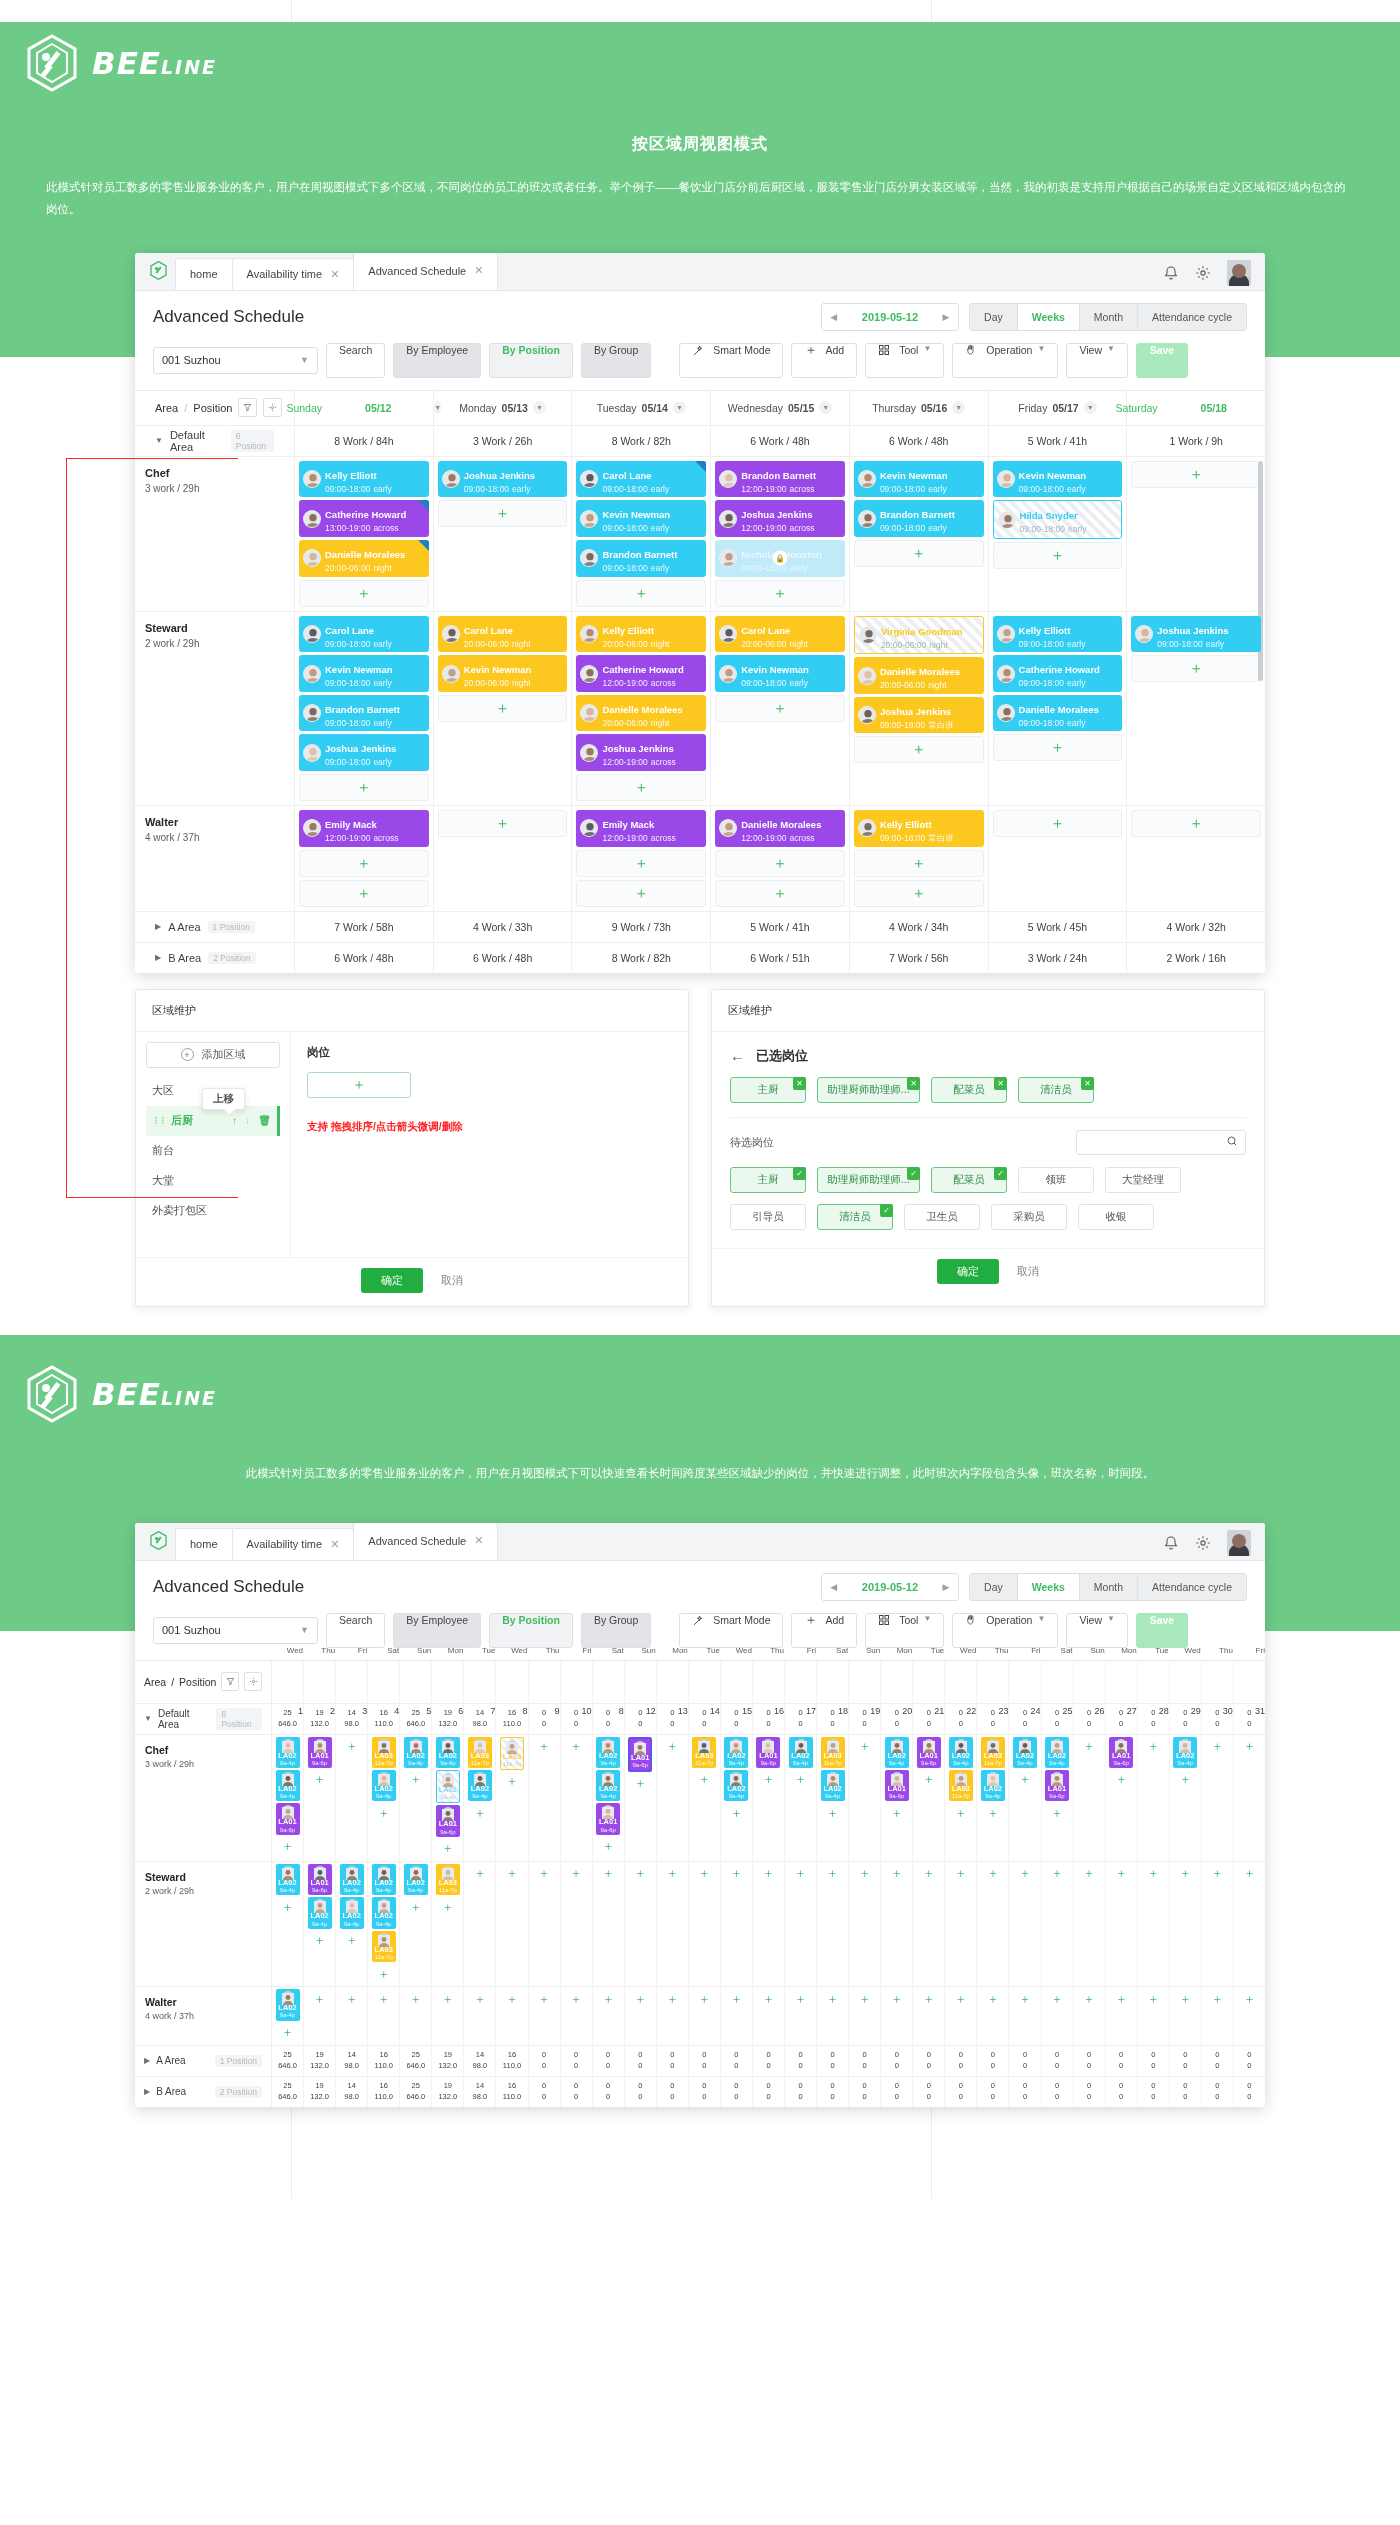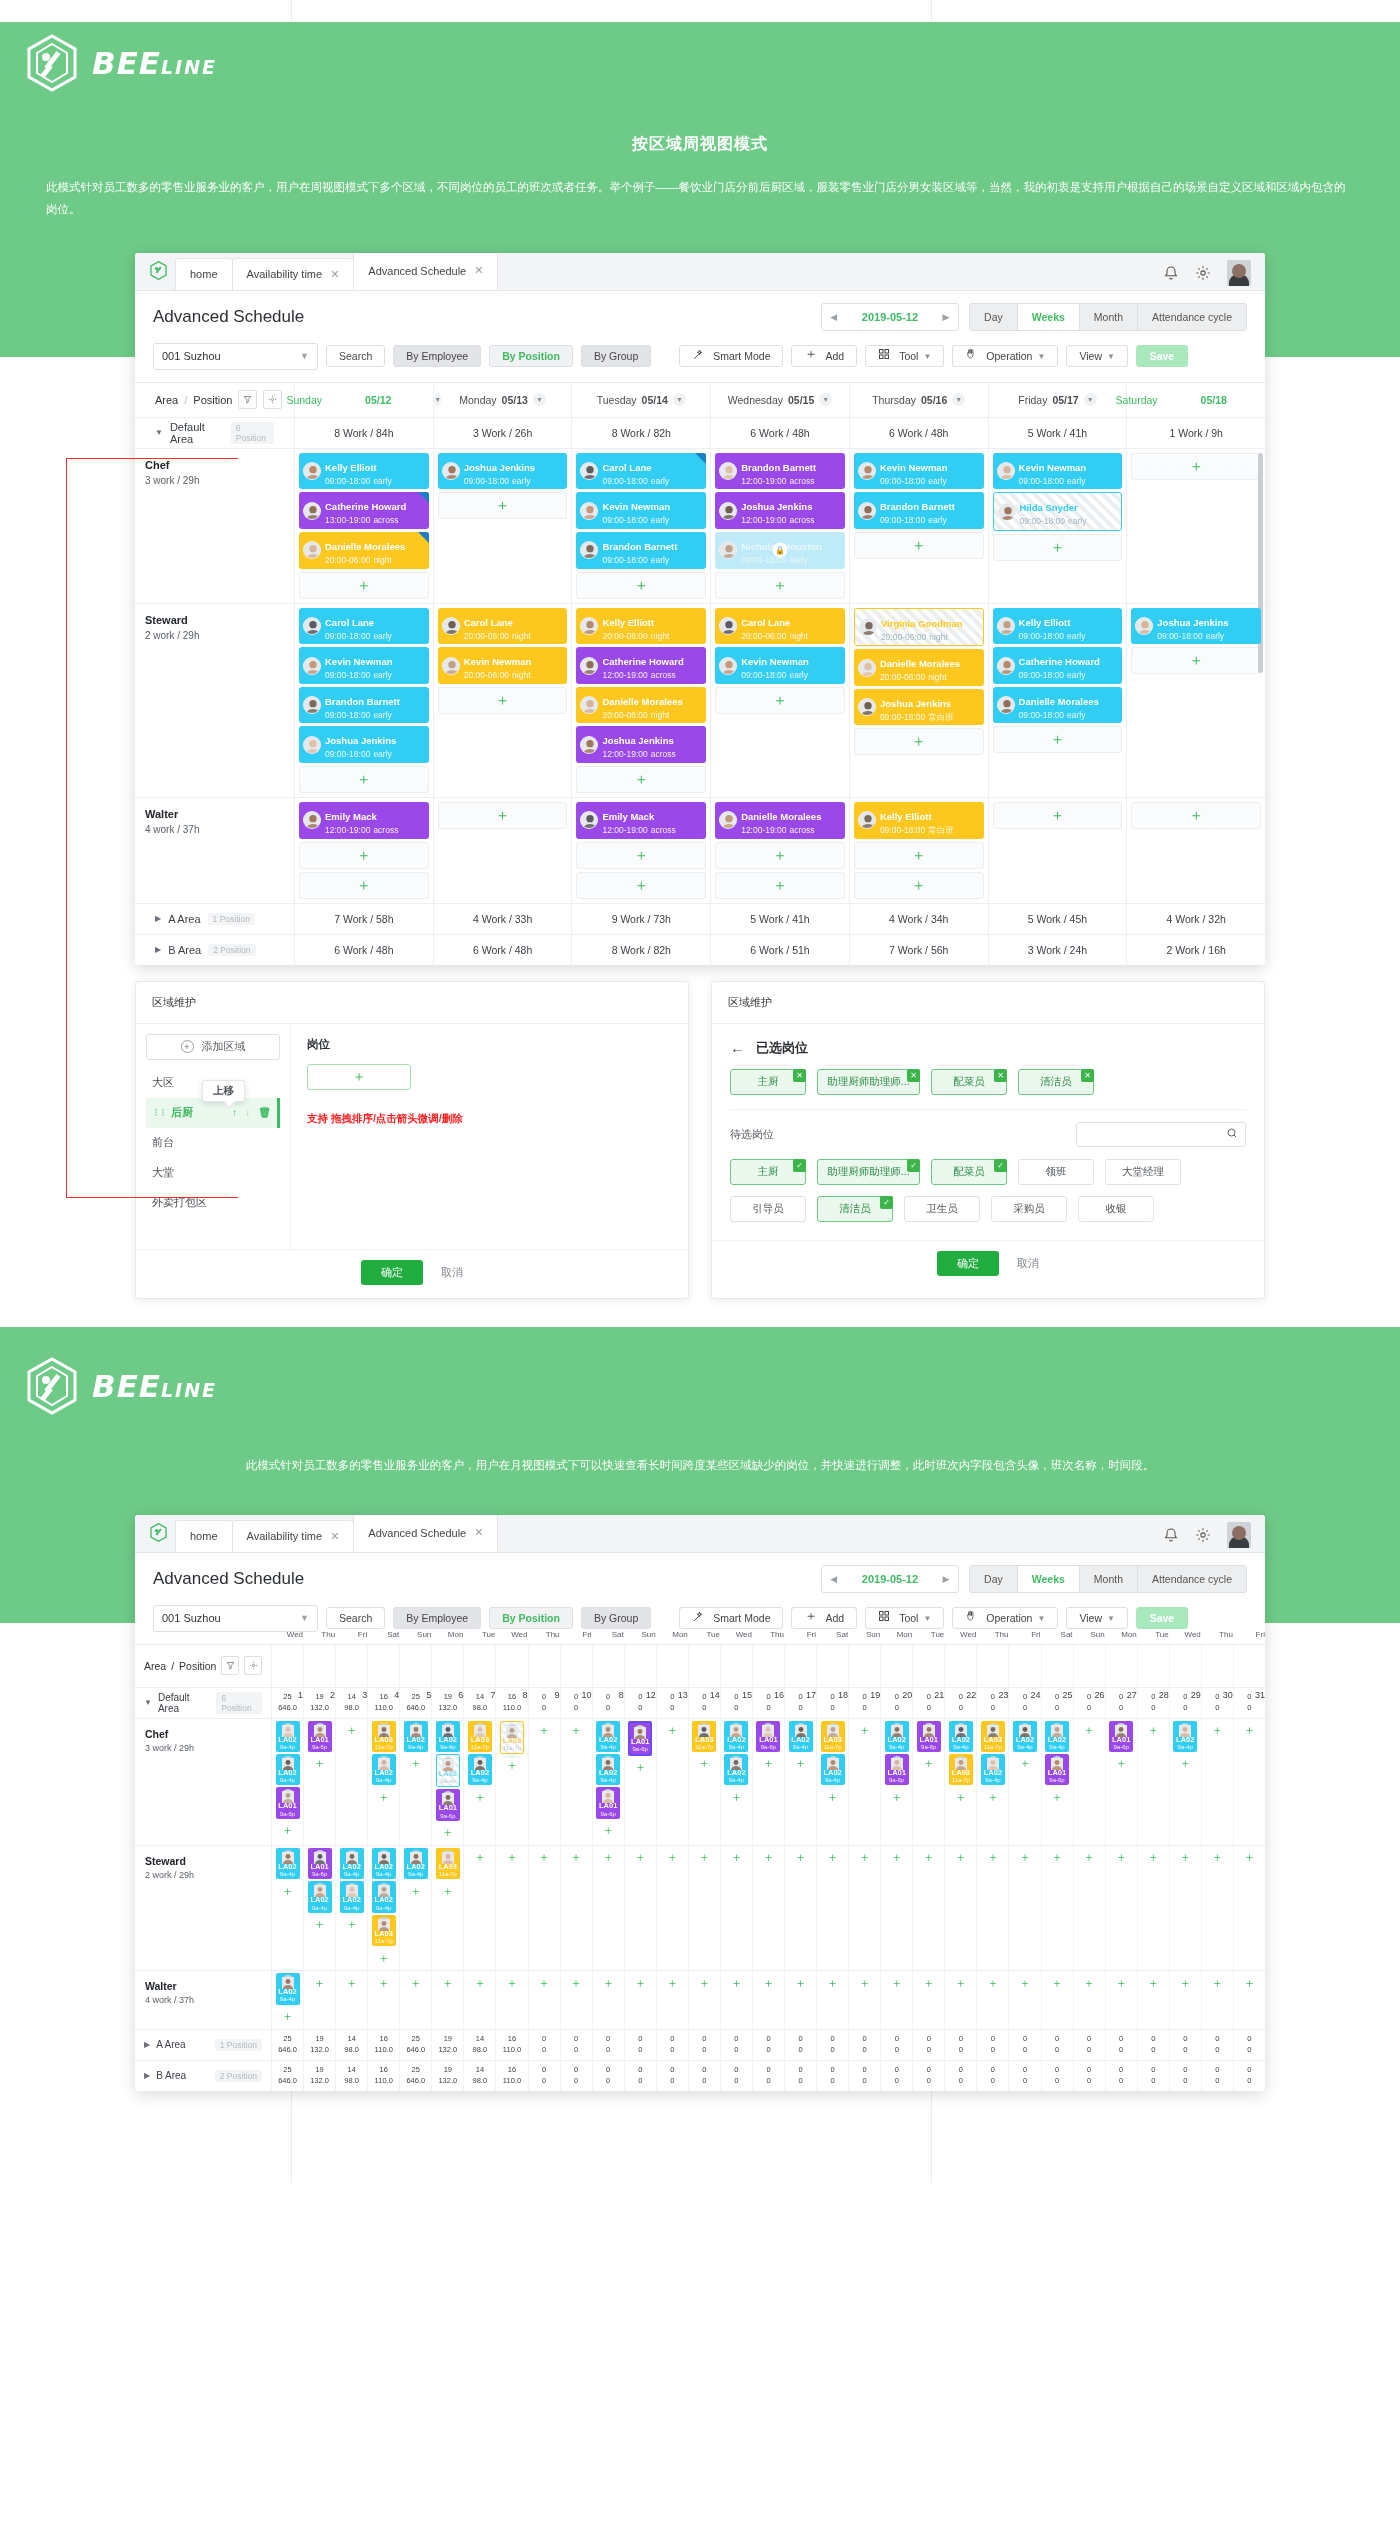--- a/index.html
+++ b/index.html
@@ -59,22 +59,22 @@
   .seg { display:flex; border:1px solid #dcdfe3; border-radius:3px; overflow:hidden; height:28px; }
   .seg div { font-size:10.5px; color:#555; padding:0 14px; display:flex; align-items:center;
              background:#eceef0; border-right:1px solid #dcdfe3; cursor:pointer; }
   .seg div:last-child { border-right:none; }
   .seg div.on { background:#fff; color:#3fbb62; font-weight:bold; }
 
   .toolbar { display:flex; align-items:center; gap:8px; padding:0 18px 12px 18px; }
   .select { width:165px; height:27px; border:1px solid #dcdfe3; border-radius:3px; background:#fff;
             display:flex; align-items:center; padding:0 8px; font-size:11px; color:#333; }
   .select .cv { margin-left:auto; color:#9aa0a6; font-size:9px; }
-  .btn { height:22px; border:1px solid #dcdfe3; border-radius:3px; background:#fff;
-         font-size:10.5px; color:#444; display:flex; align-items:center; padding:0 12px; gap:5px; cursor:pointer; }
+  .btn { height:35px; border:1px solid #dcdfe3; border-radius:3px; background:#fff;
+         font-size:10.5px; color:#444; display:flex; padding:0 12px; gap:5px; cursor:pointer; }
   .btn.grey { background:#e2e4e7; }
   .btn.grey.on { background:#f0f2f4; color:#3fbb62; font-weight:bold; }
   .btn.save { background:#a9e7bc; color:#fff; border-color:#a9e7bc; font-weight:bold;
               min-width:52px; justify-content:center; }
   .tool-gap { margin-left:20px; }
   .caret { font-size:8px; color:#8a9099; }
 
   
   .grid { border-top:1px solid #e9ebee; position:relative; }
   .grow { display:flex; border-bottom:1px solid #edeff1; }

